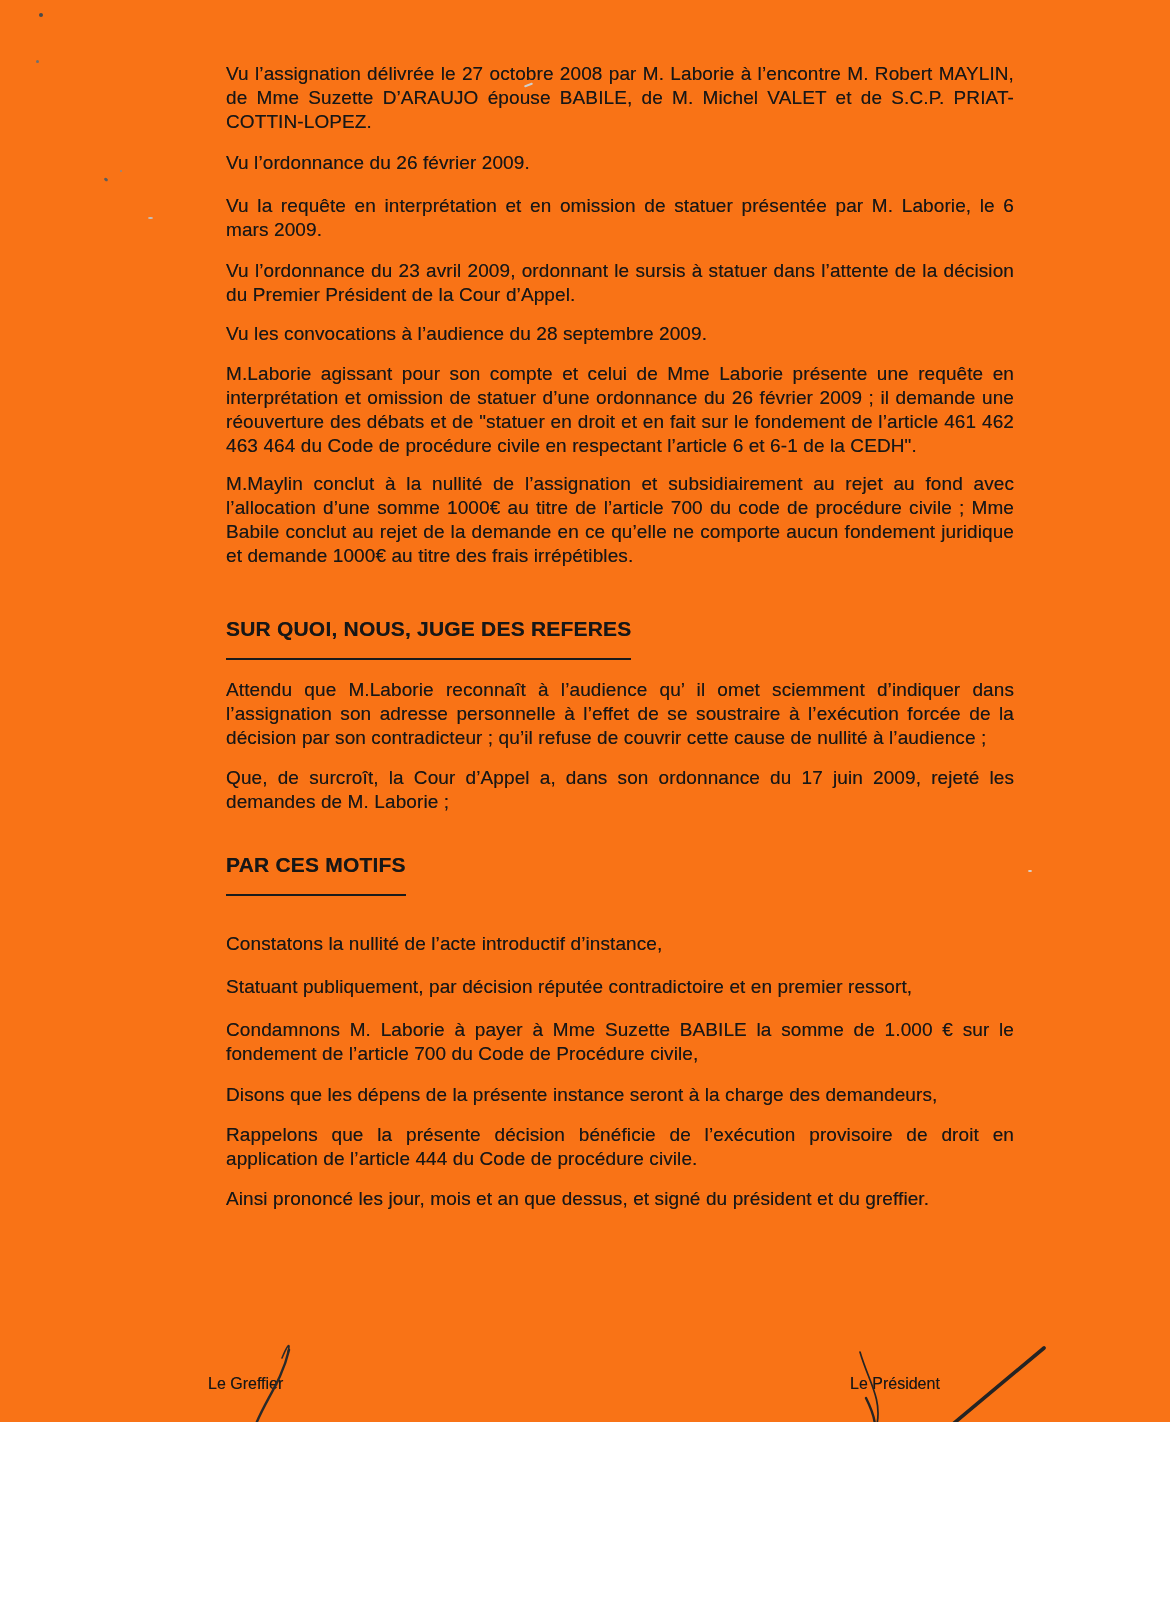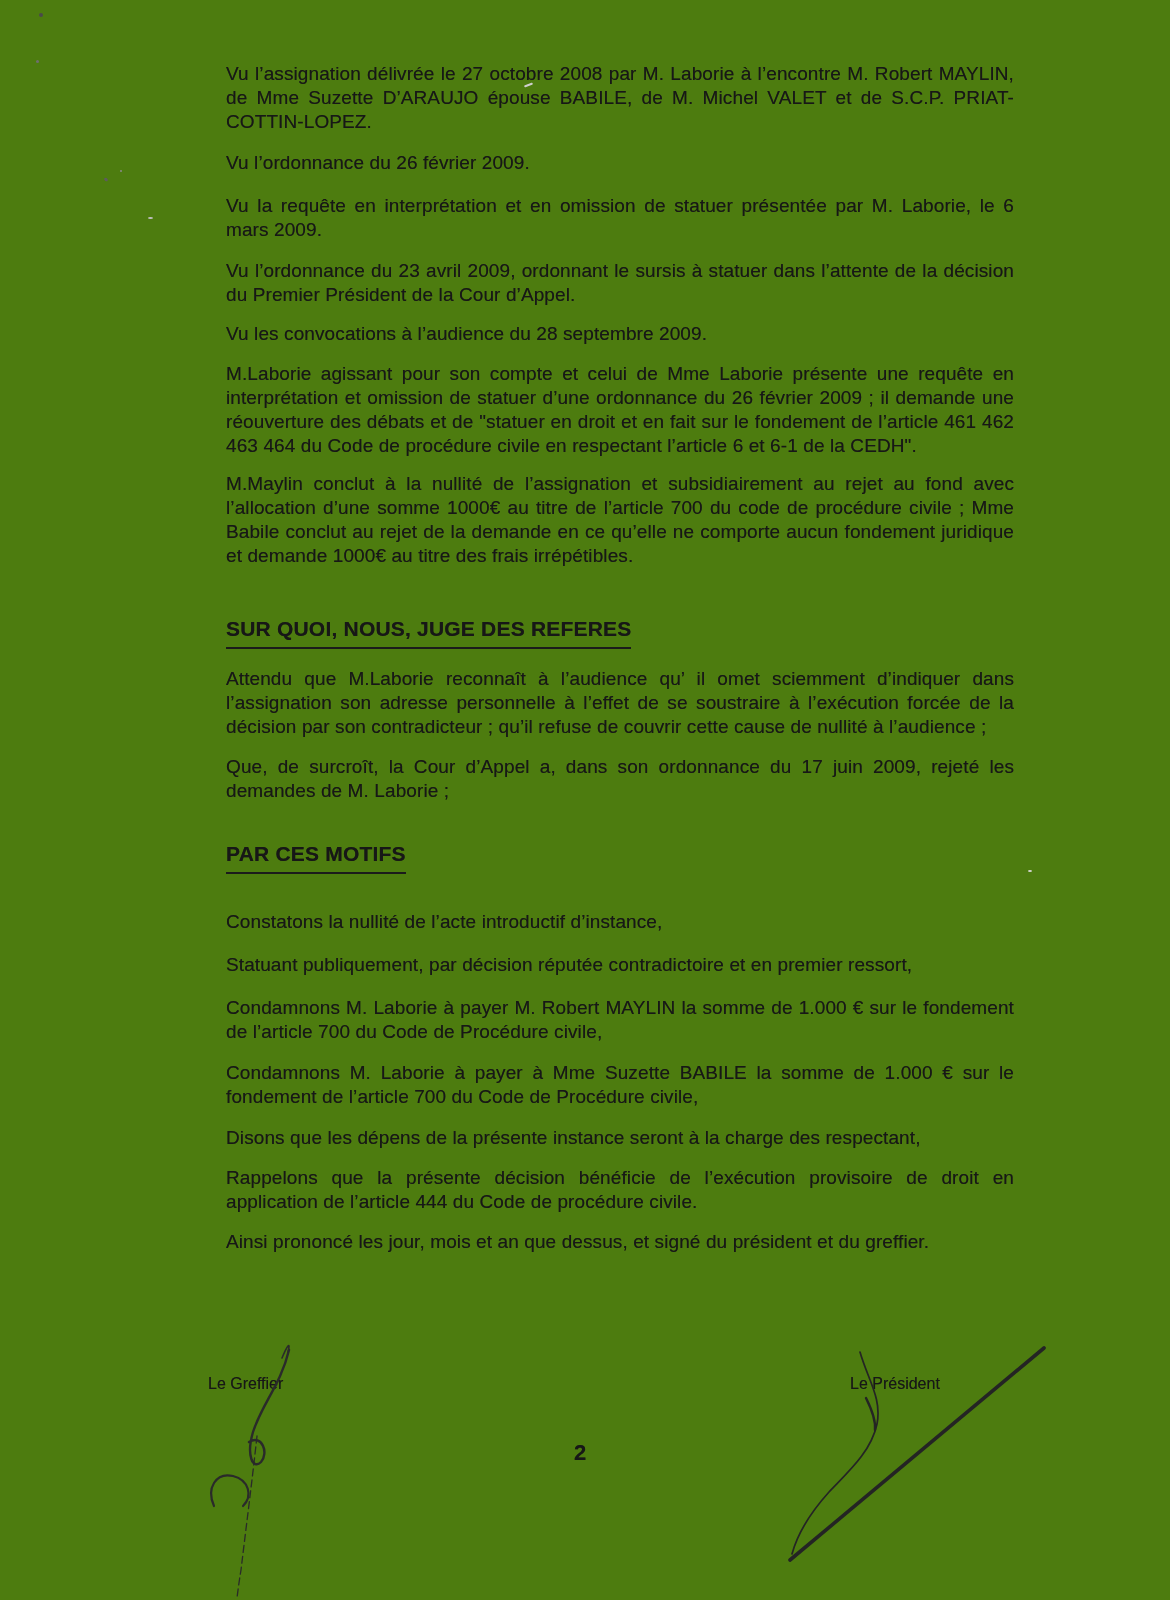--- a/index.html
+++ b/index.html
@@ -3,22 +3,22 @@
 <meta charset="utf-8">
 <style>
   html, body {
     margin: 0;
     padding: 0;
     background: #ffffff;
   }
   .page {
     position: relative;
     width: 1170px;
-    height: 1600px;
-    background: #4d7c0f;
+    height: 1422px;
+    background: #f97316;
     overflow: hidden;
     font-family: "Liberation Sans", sans-serif;
     color: #171717;
   }
   .content {
     position: absolute;
     left: 226px;
     top: 62px;
     width: 788px;
   }
@@ -43,21 +43,21 @@
     margin: 0;
     font-size: 21px;
     line-height: 26px;
     font-weight: bold;
     letter-spacing: 0.2px;
     text-shadow: 0 0 0.6px rgba(20,20,20,0.65);
   }
   h2.doc-heading > span {
     display: inline-block;
     border-bottom: 2.5px solid #1b1b1b;
-    padding-bottom: 5px;
+    padding-bottom: 16px;
   }
   .footer-label {
     position: absolute;
     font-size: 16px;
     line-height: 24px;
     text-shadow: 0 0 0.5px rgba(20,20,20,0.55);
   }
   .greffier { left: 208px; top: 1372px; }
   .president { left: 850px; top: 1372px; }
   .page-number {
@@ -104,23 +104,22 @@
     <p class="mb14">M.Laborie agissant pour son compte et celui de Mme Laborie présente une requête en interprétation et omission de statuer d’une ordonnance du 26 février 2009 ; il demande une réouverture des débats et de "statuer en droit et en fait sur le fondement de l’article 461 462 463 464 du Code de procédure civile en respectant l’article 6 et 6-1 de la CEDH".</p>
     <p class="mb48">M.Maylin conclut à la nullité de l’assignation et subsidiairement au rejet au fond avec l’allocation d’une somme 1000€ au titre de l’article 700 du code de procédure civile ; Mme Babile conclut au rejet de la demande en ce qu’elle ne comporte aucun fondement juridique et demande 1000€ au titre des frais irrépétibles.</p>
 
     <h2 class="doc-heading mb18"><span>SUR QUOI, NOUS, JUGE DES REFERES</span></h2>
     <p class="mb16">Attendu que M.Laborie reconnaît à l’audience qu’ il omet sciemment d’indiquer dans l’assignation son adresse personnelle à l’effet de se soustraire à l’exécution forcée de la décision par son contradicteur ; qu’il refuse de couvrir cette cause de nullité à l’audience ;</p>
     <p class="mb38">Que, de surcroît, la Cour d’Appel a, dans son ordonnance du 17 juin 2009, rejeté les demandes de M. Laborie ;</p>
 
     <h2 class="doc-heading mb36"><span>PAR CES MOTIFS</span></h2>
     <p class="mb19">Constatons la nullité de l’acte introductif d’instance,</p>
     <p class="mb19">Statuant publiquement, par décision réputée contradictoire et en premier ressort,</p>
-    <p class="mb17">Condamnons M. Laborie à payer M. Robert MAYLIN la somme de 1.000 € sur le fondement de l’article 700 du Code de Procédure civile,</p>
     <p class="mb17">Condamnons M. Laborie à payer à Mme Suzette BABILE la somme de 1.000 € sur le fondement de l’article 700 du Code de Procédure civile,</p>
-    <p class="mb16">Disons que les dépens de la présente instance seront à la charge des respectant,</p>
+    <p class="mb16">Disons que les dépens de la présente instance seront à la charge des demandeurs,</p>
     <p class="mb16">Rappelons que la présente décision bénéficie de l’exécution provisoire de droit en application de l’article 444 du Code de procédure civile.</p>
     <p>Ainsi prononcé les jour, mois et an que dessus, et signé du président et du greffier.</p>
   </div>
 
   <div class="footer-label greffier">Le Greffier</div>
   <div class="footer-label president">Le Président</div>
   <div class="page-number">2</div>
 
   <svg class="signatures" viewBox="0 0 1170 1600">
 

